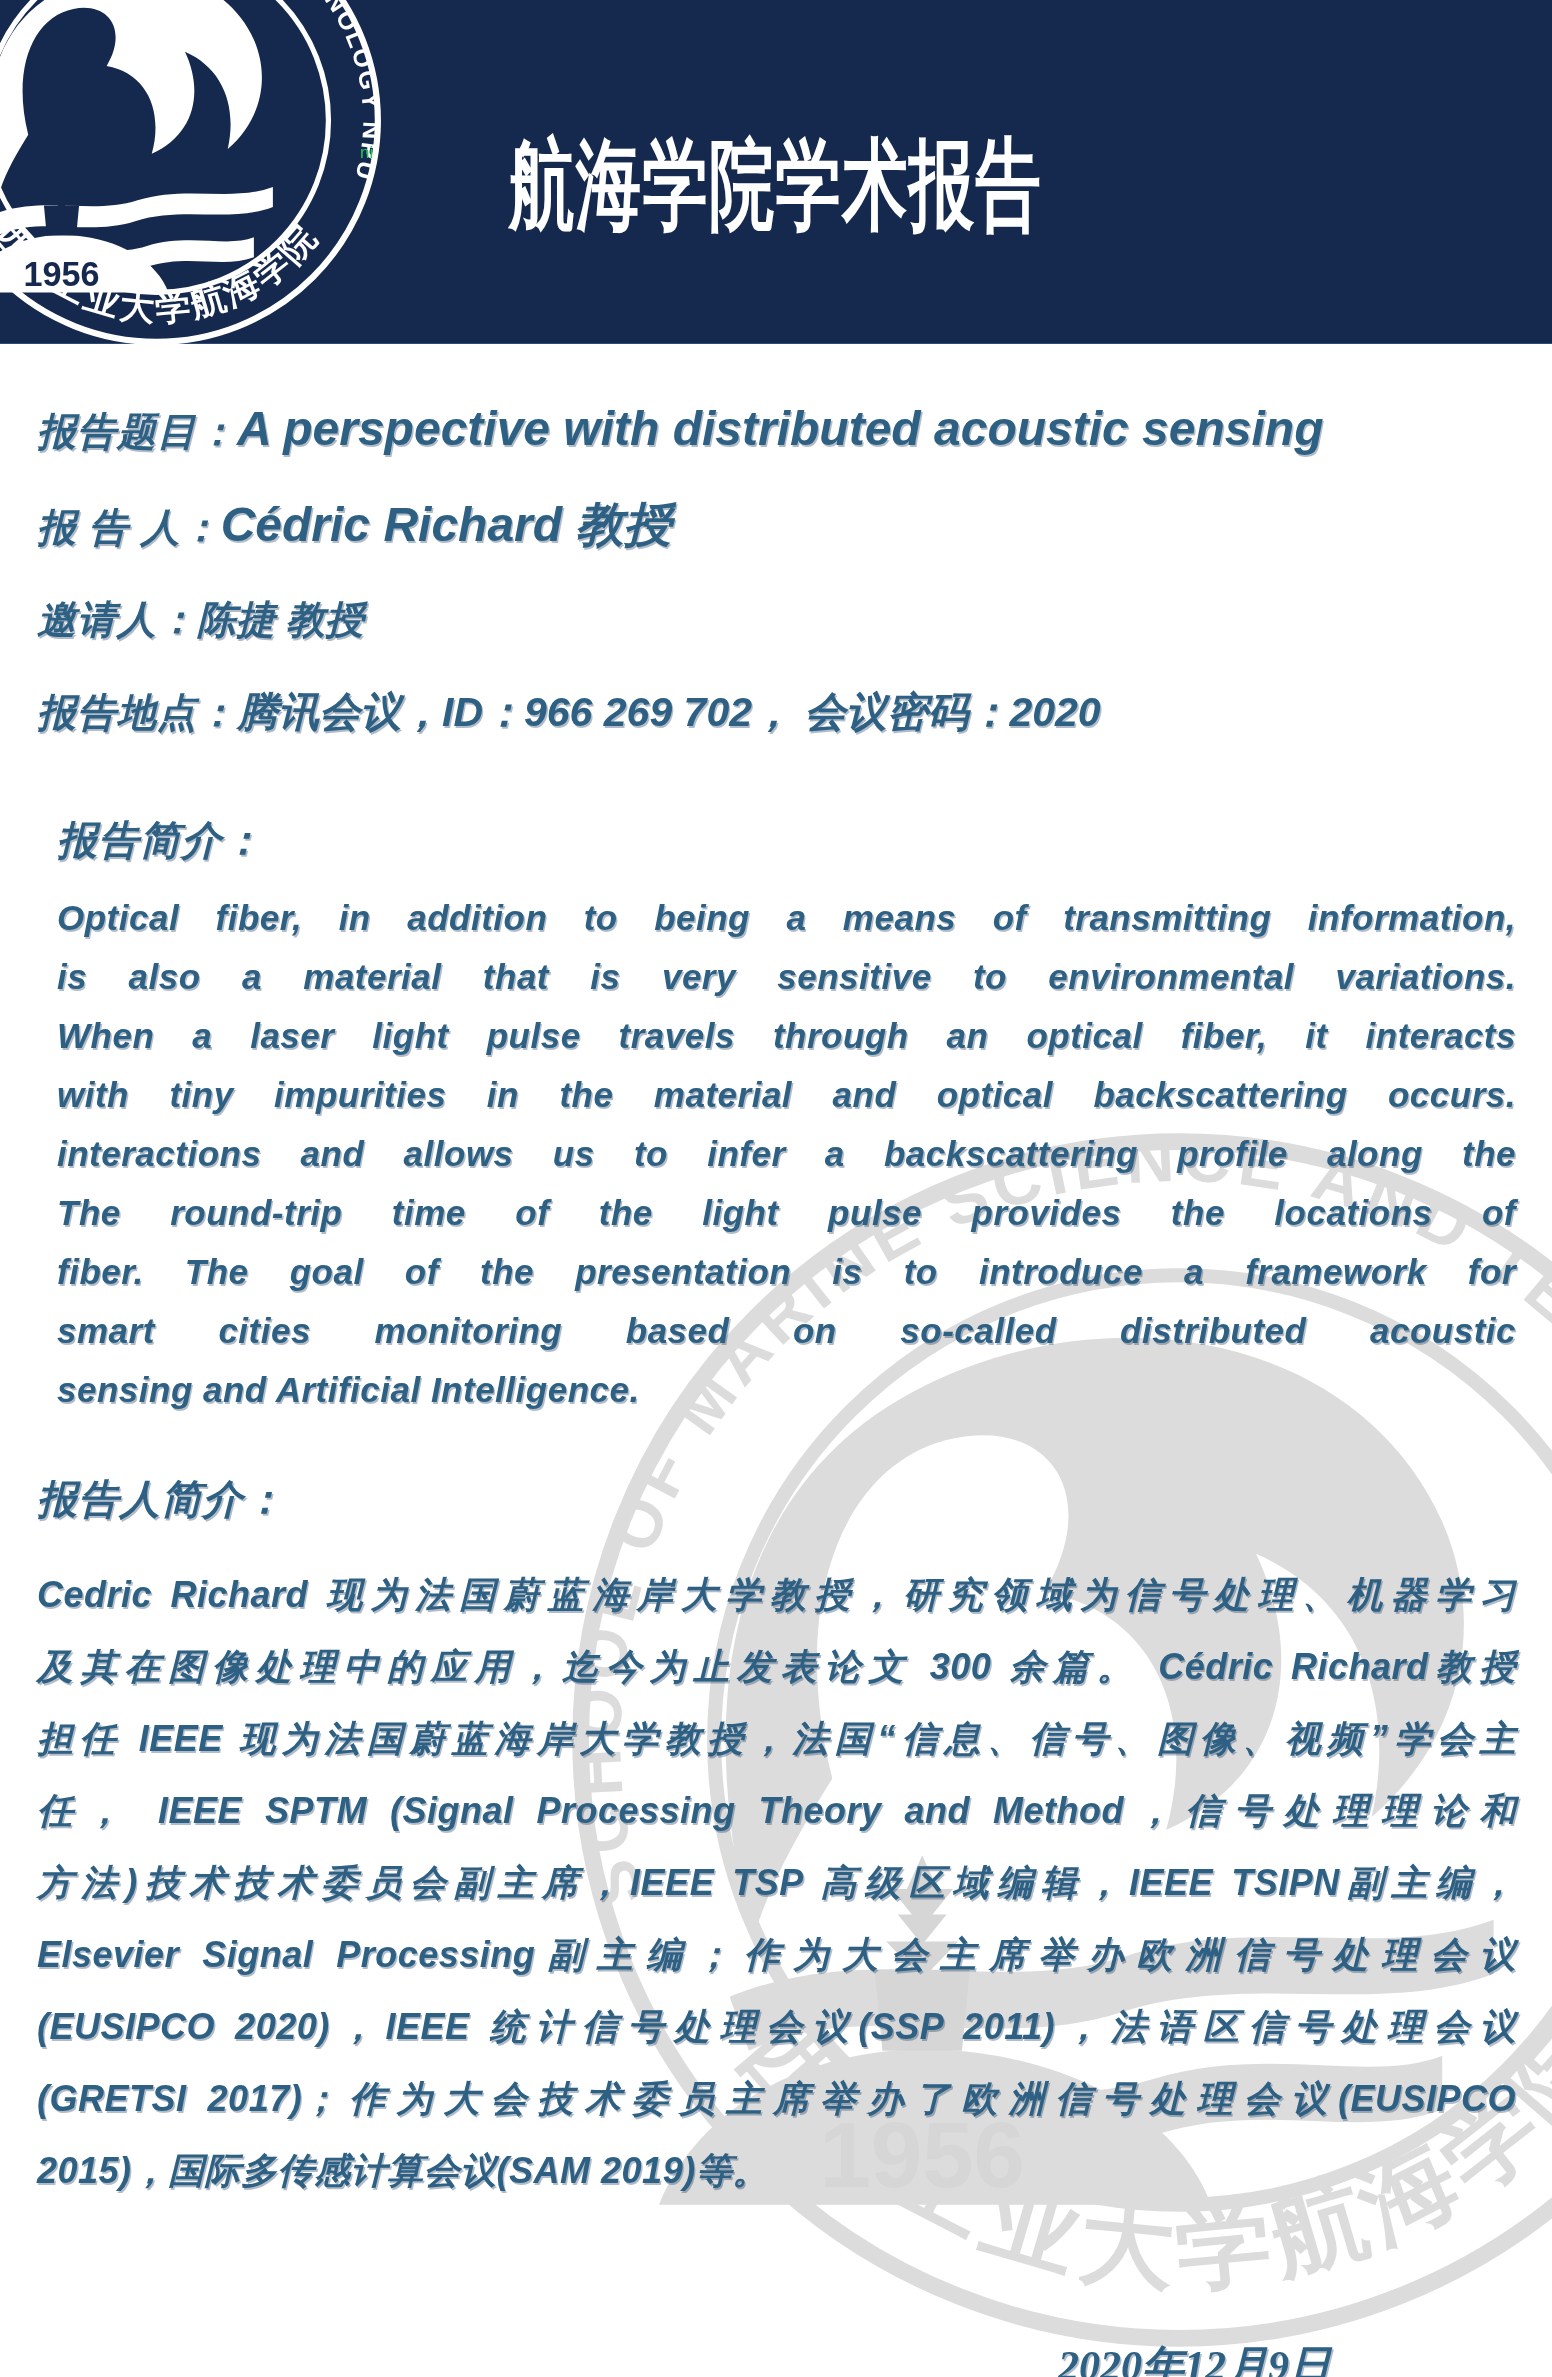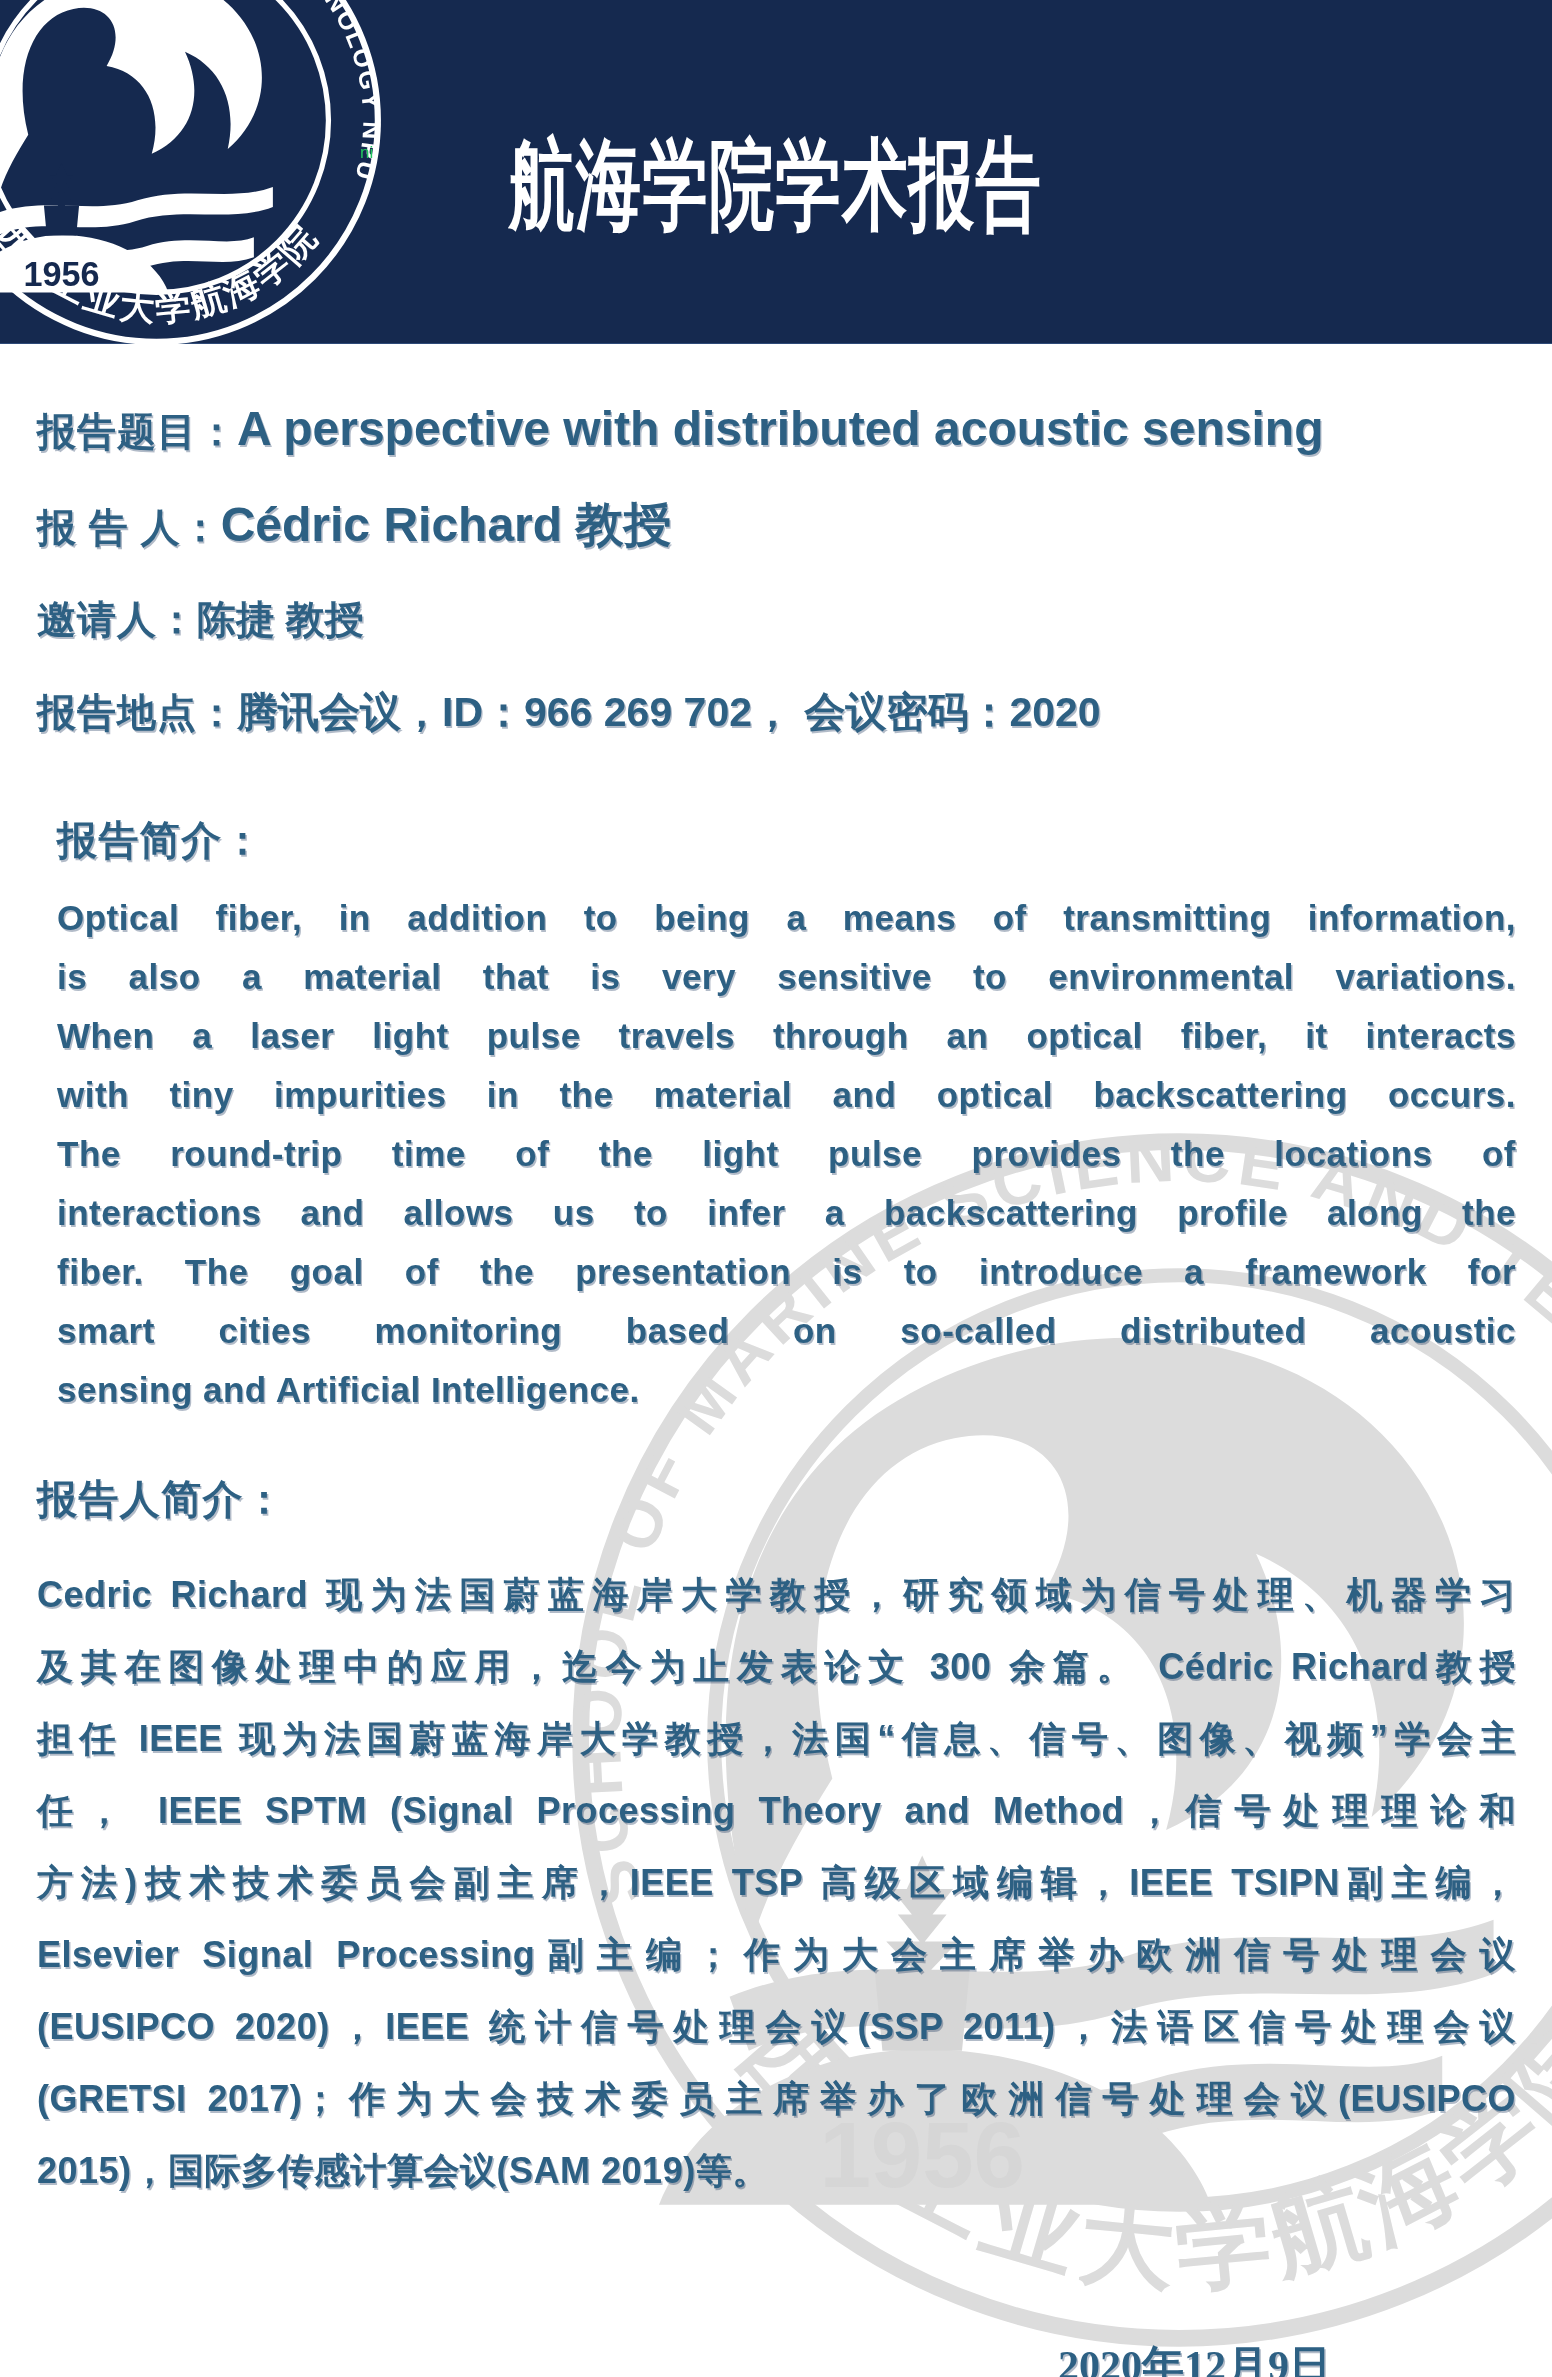--- a/index.html
+++ b/index.html
@@ -32,21 +32,21 @@
   .header-title span{
     display:inline-block;font-size:99px;font-weight:800;color:#ffffff;
     letter-spacing:1.9px;transform:scaleX(0.66);transform-origin:50% 50%;
   }
   .corner-mark{
     position:absolute;left:360px;top:143px;color:#22c55e;font-size:17px;
     font-weight:400;
   }
 
   
-  .steel{color:#2d6083;text-shadow:1.4px 1.9px 0 rgba(16,42,84,0.32);}
+  .steel{color:#2d6083;text-shadow:1.4px 1.9px 0 rgba(16,42,84,0.32);font-style:italic;}
   .content{position:absolute;z-index:1;left:37px;right:36px;}
 
   
   .info-block{top:402px;}
   .info-line{font-weight:700;line-height:53px;margin-bottom:28.5px;white-space:nowrap;}
   .info-line .lbl{font-size:39px;letter-spacing:1px;}
   .info-line .val{font-size:39px;}
   .info-line .val-big{font-size:48px;}
   .info-line .val-mid{font-size:41px;}
 
@@ -139,22 +139,22 @@
       <span class="lbl">报告地点：</span><span class="val val-mid">腾讯会议，ID：966 269 702， 会议密码：2020</span>
     </div>
   </div>
 
   <section class="content sec-abstract steel">
     <div class="sec-heading">报告简介：</div>
     <div class="abs-line">Optical fiber, in addition to being a means of transmitting information,</div>
     <div class="abs-line">is also a material that is very sensitive to environmental variations.</div>
     <div class="abs-line">When a laser light pulse travels through an optical fiber, it interacts</div>
     <div class="abs-line">with tiny impurities in the material and optical backscattering occurs.</div>
+    <div class="abs-line">interactions and allows us to infer a backscattering profile along the</div>
     <div class="abs-line">The round-trip time of the light pulse provides the locations of</div>
-    <div class="abs-line">interactions and allows us to infer a backscattering profile along the</div>
     <div class="abs-line">fiber. The goal of the presentation is to introduce a framework for</div>
     <div class="abs-line">smart cities monitoring based on so-called distributed acoustic</div>
     <div class="abs-line lastline">sensing and Artificial Intelligence.</div>
   </section>
 
   <section class="content sec-bio steel">
     <div class="sec-heading">报告人简介：</div>
     <div class="bio-line">Cedric Richard 现为法国蔚蓝海岸大学教授，研究领域为信号处理、机器学习</div>
     <div class="bio-line">及其在图像处理中的应用，迄今为止发表论文 300 余篇。 Cédric Richard教授</div>
     <div class="bio-line">担任 IEEE 现为法国蔚蓝海岸大学教授，法国“信息、信号、图像、视频”学会主</div>

